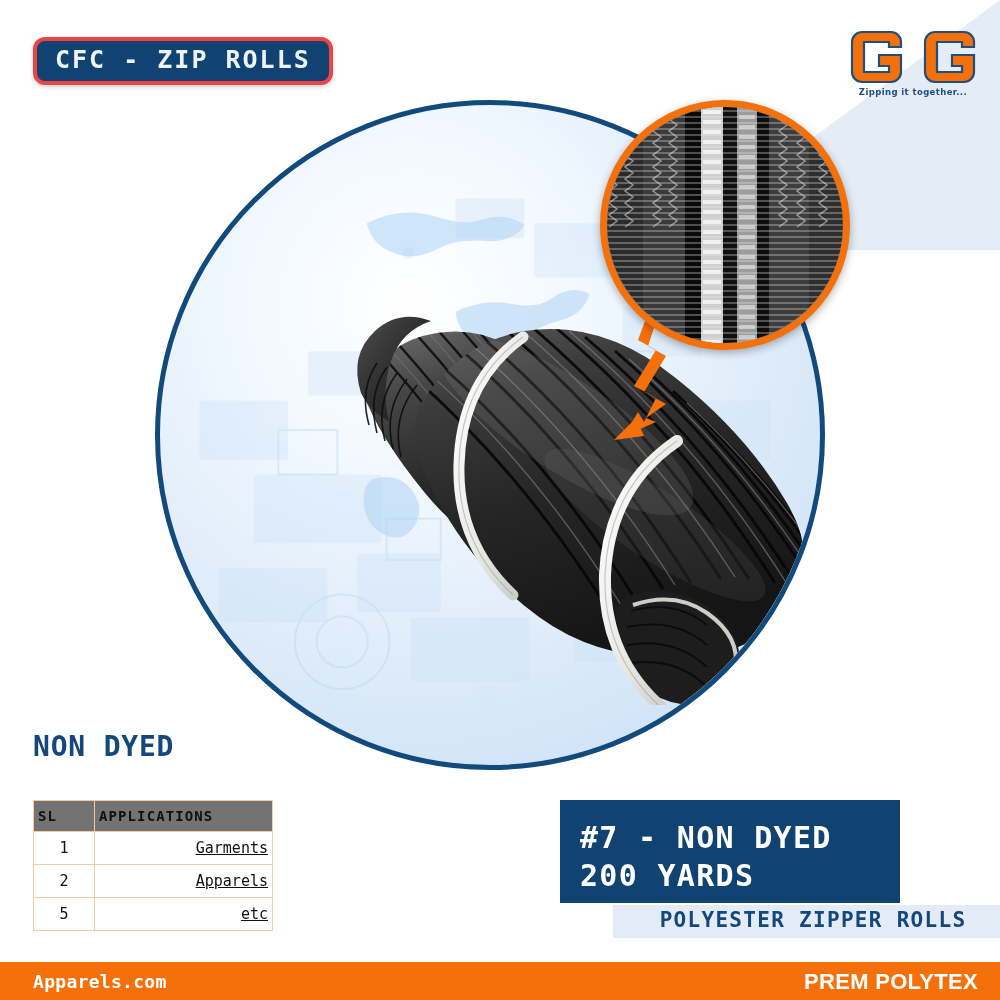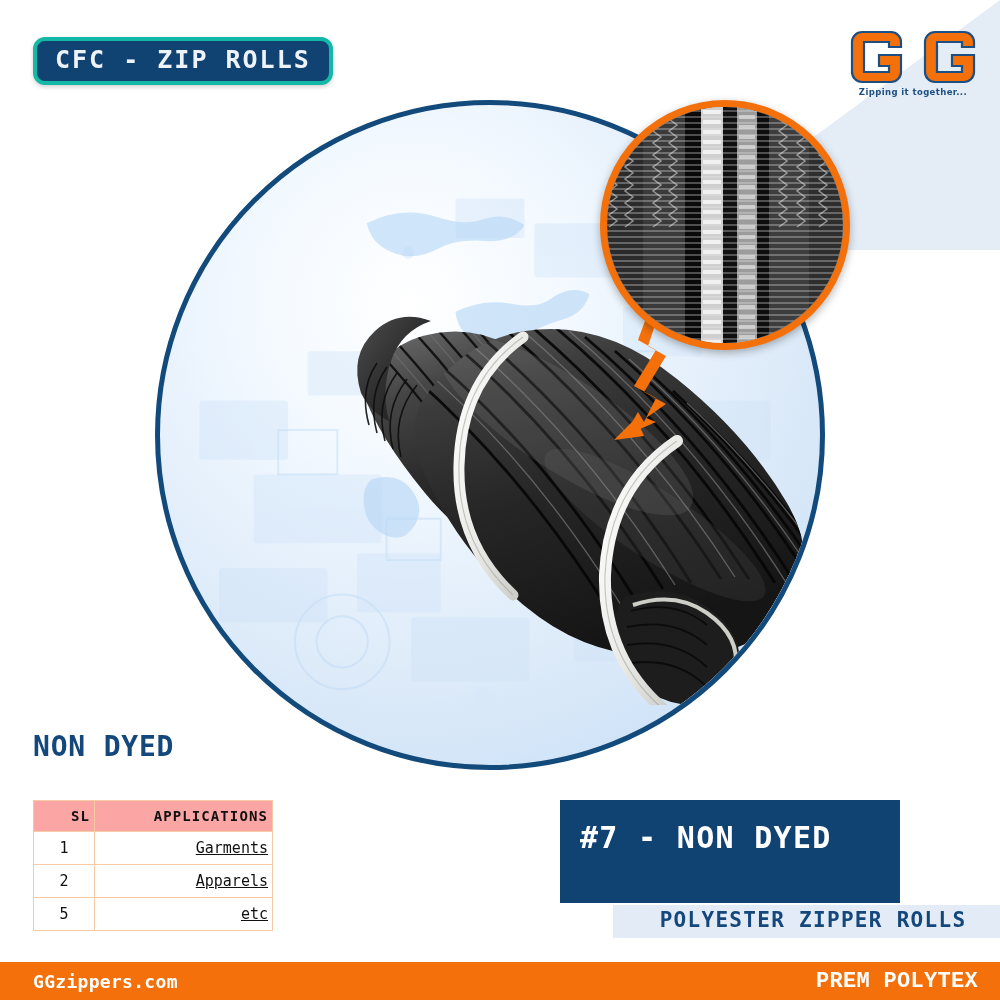--- a/index.html
+++ b/index.html
@@ -16,21 +16,21 @@
     position:absolute;top:0;right:0;width:340px;height:250px;
     background:#e4ecf6;
     clip-path:polygon(100% 0,100% 100%,0 100%);
     -webkit-clip-path:polygon(100% 0,100% 100%,0 100%);
     pointer-events:none;
   }
 
   
   .badge{
     position:absolute;left:33px;top:37px;
-    background:#104272;border:4px solid #14b8a6;border-radius:12px;
+    background:#104272;border:4px solid #ef4444;border-radius:12px;
     padding:6px 18px 8px 18px;
     box-shadow:0 2px 4px rgba(0,0,0,.18);
   }
   .badge-text{
     color:#eef3f9;font-size:25px;font-weight:700;letter-spacing:2.0px;
     font-family:"DejaVu Sans Mono", monospace;white-space:nowrap;line-height:1.05;
   }
 
   
   .logo{position:absolute;right:22px;top:28px;width:130px;text-align:center;}
@@ -80,21 +80,21 @@
     position:absolute;left:33px;top:800px;
     border-collapse:collapse;width:240px;
     font-family:"DejaVu Sans Mono", monospace;
   }
   .apps-table th,.apps-table td{
     border:1px solid #f6cba4;
     font-size:15px;color:#101010;font-weight:400;
     padding:7px 4px;
   }
   .apps-table th{
-    background:#fca5a5;font-weight:700;letter-spacing:1.1px;text-align:right;font-size:14px;
+    background:#737373;font-weight:700;letter-spacing:1.1px;text-align:left;font-size:14px;
   }
   .apps-table td.col-sl{width:52px;text-align:center;}
   .apps-table td.col-app{text-align:right;padding-left:10px;text-decoration:underline;}
 
   
   .info-panel{
     position:absolute;left:560px;top:800px;width:340px;height:103px;
     background:#104272;
   }
   .info-title{
@@ -116,21 +116,21 @@
   .footer{
     position:absolute;left:0;bottom:0;width:1000px;height:38px;
     background:#f4700a;
   }
   .footer-left{
     position:absolute;left:33px;top:9px;color:#ffffff;font-size:18px;font-weight:700;
     letter-spacing:.3px;font-family:"DejaVu Sans Mono", monospace;white-space:nowrap;
   }
   .footer-right{
     position:absolute;right:22px;top:7px;color:#ffffff;font-size:22px;font-weight:700;
-    letter-spacing:.3px;font-family:Liberation Mono, monospace;white-space:nowrap;
+    letter-spacing:.3px;font-family:Liberation Sans, sans-serif;white-space:nowrap;
   }
 </style>
 </head>
 <body>
 
 <div id="stage">
 
   <div class="corner-wedge"></div>
 
   <div class="badge">
@@ -459,23 +459,24 @@
       <tr>
         <td class="col-sl">5</td>
         <td class="col-app">etc</td>
       </tr>
     </tbody>
   </table>
 
   <div class="info-panel">
     <div class="info-title">
       <span>#7 - NON DYED</span><br>
+      <span>200 YARDS</span>
     </div>
   </div>
   <div class="subtitle-band"></div>
   <div class="subtitle-text">POLYESTER ZIPPER ROLLS</div>
 
   <div class="footer">
-    <div class="footer-left">GGzippers.com</div>
+    <div class="footer-left">Apparels.com</div>
     <div class="footer-right">PREM POLYTEX</div>
   </div>
 
 </div>
 
 </body></html>

